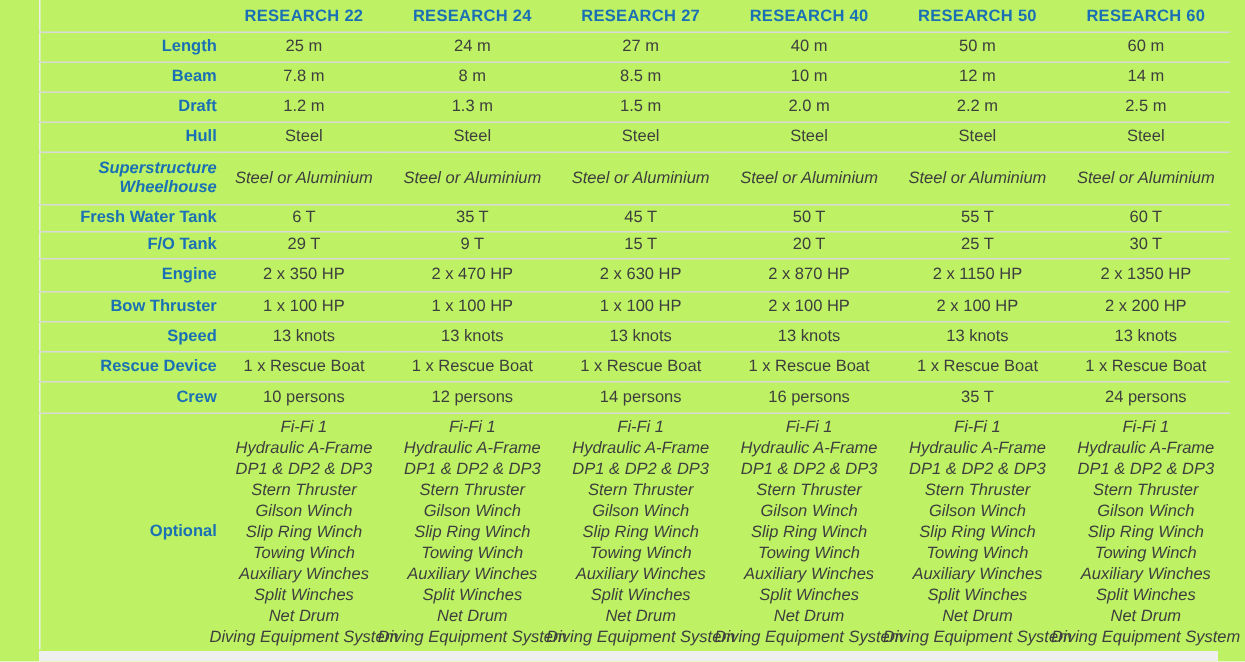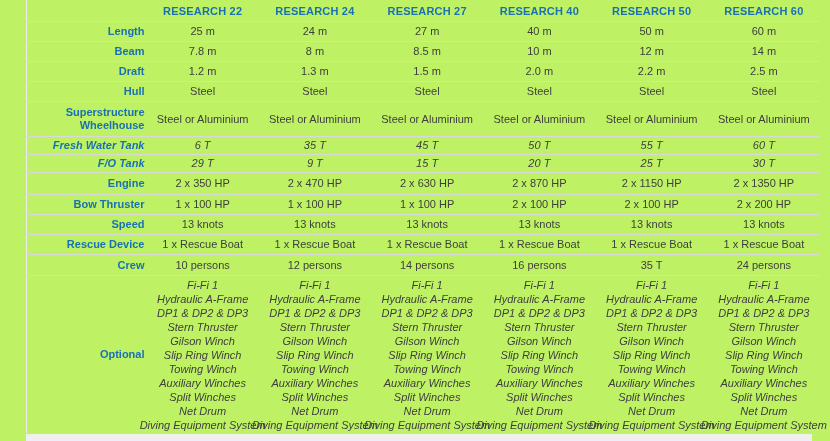--- a/index.html
+++ b/index.html
@@ -31,23 +31,23 @@
     color: #1b70b5;
     font-size: 11px;
     font-weight: bold;
     text-align: center;
     vertical-align: middle;
     padding: 0 2px;
     letter-spacing: 0.2px;
     border-bottom: 1px solid #d9d9d9;
   }
   tbody tr { height: 20px; }
-  tbody tr:nth-child(5) { height: 35px; }
+  tbody tr:nth-child(5) { height: 35px; font-style: italic; }
   tbody tr:nth-child(6),
-  tbody tr:nth-child(7) { height: 18px; font-style: italic; }
+  tbody tr:nth-child(7) { height: 18px; }
   tbody tr:nth-child(8) { height: 22px; }
   tbody tr:nth-child(12) { height: 21px; }
   tbody td {
     vertical-align: middle;
     padding: 1px 2px;
     line-height: 13px;
   }
   tbody tr:not(:last-child) td {
     border-bottom: 1px solid #d9d9d9;
   }

